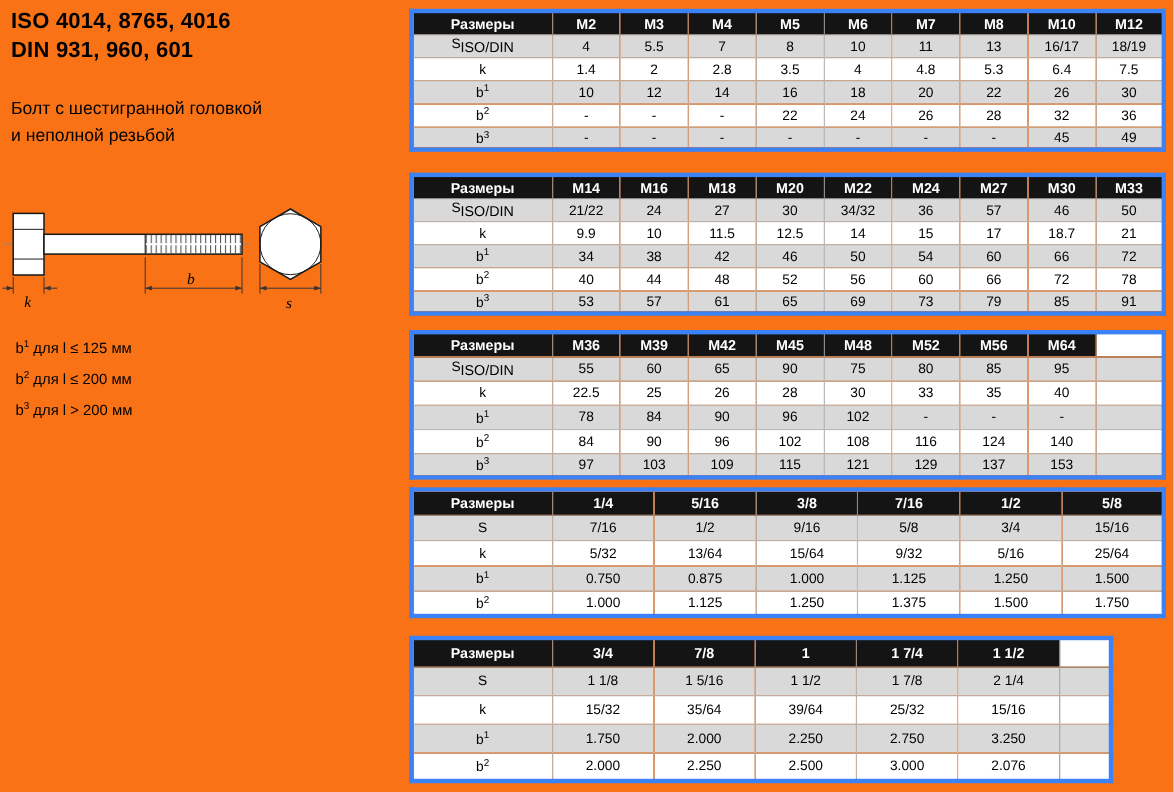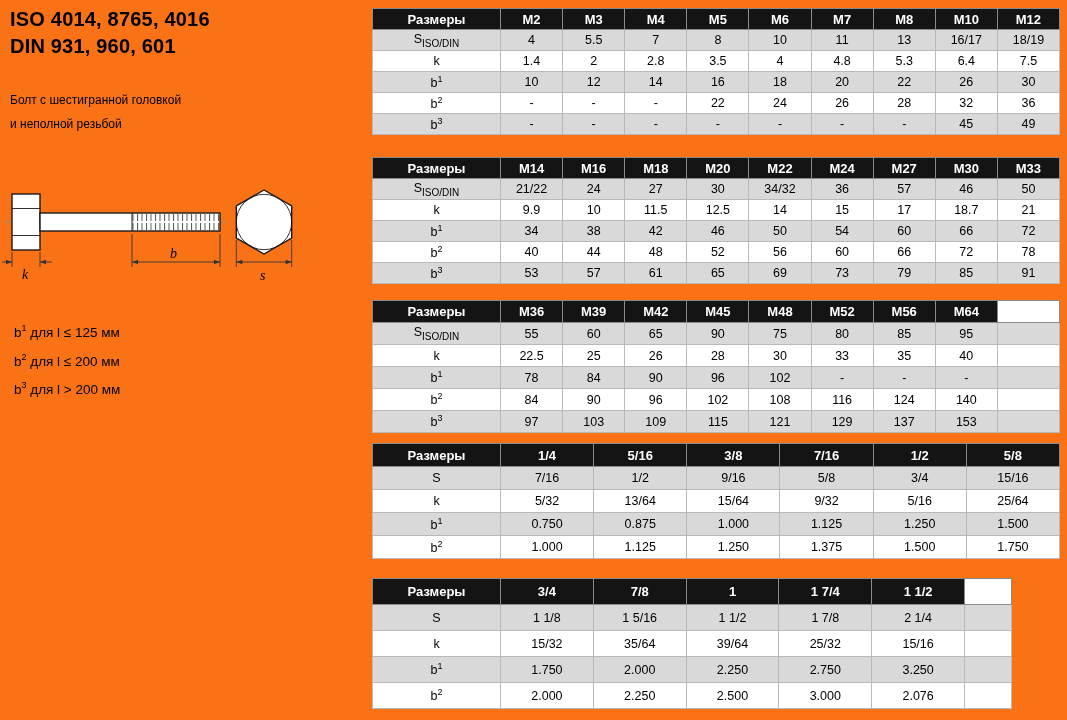--- a/index.html
+++ b/index.html
@@ -3,43 +3,43 @@
 <meta charset="utf-8">
 <style>
   * { margin: 0; padding: 0; box-sizing: border-box; }
   html, body { background: #ffffff; }
   body { font-family: "Liberation Sans", sans-serif; color: #000; }
   .page { position: relative; width: 1067px; height: 720px; background: #f97316; overflow: hidden; }
 
   
   .title-block { position: absolute; left: 10px; top: 6px; }
   .title { font-size: 20px; font-weight: bold; line-height: 27px; letter-spacing: 0.2px; }
-  .subtitle-block { position: absolute; left: 10px; top: 88px; font-size: 12px; line-height: 24px; }
+  .subtitle-block { position: absolute; left: 10px; top: 88px; font-size: 16px; line-height: 24px; }
   .drawing { position: absolute; left: 2px; top: 182px; }
   .dimtext { font-family: "Liberation Serif", serif; font-style: italic; font-size: 14px; }
-  .notes { position: absolute; left: 14px; top: 316px; font-size: 13.5px; line-height: 25px; }
+  .notes { position: absolute; left: 14px; top: 300px; font-size: 13.5px; line-height: 25px; }
   .notes sup { font-size: 9px; }
 
   
   .tables-panel { position: absolute; left: 372px; top: 0; width: 695px; height: 720px; }
   table.dim-table { position: absolute; left: 0; border-collapse: collapse; table-layout: fixed;
-                    width: 688px; font-size: 12.5px; border: 1px solid #3b82f6; }
+                    width: 688px; font-size: 12.5px; border: 4px solid #3b82f6; }
   table.t5 { width: 640px; }
   .dim-table th, .dim-table td { border: 1px solid #b9b9b9; text-align: center; vertical-align: middle;
                                  padding: 0 2px; overflow: hidden; white-space: nowrap; }
   .dim-table thead th { background: var(--header-bg, #141414); color: var(--header-fg, #fff);
                         font-weight: bold; font-size: 13px; border-color: #8a8a8a; }
   .dim-table thead th.empty-header { background: #ffffff; }
   tr.gray td { background: var(--row-gray, #d9d9d9); }
   tr.white td { background: var(--row-white, #ffffff); }
   .t1 th, .t1 td, .t2 th, .t2 td { height: 21px; }
   .t3 th, .t3 td { height: 22px; }
   .t4 th, .t4 td { height: 23px; }
   .t5 th, .t5 td { height: 26px; }
-  td.rowlabel sub { font-size: 10px; }
+  td.rowlabel sub { font-size: 13px; }
   td.rowlabel sup { font-size: 9px; }
 </style>
 </head>
 <body>
 
 <div class="page">
 
   <div class="title-block">
     <div class="title">ISO 4014, 8765, 4016</div>
     <div class="title">DIN 931, 960, 601</div>

